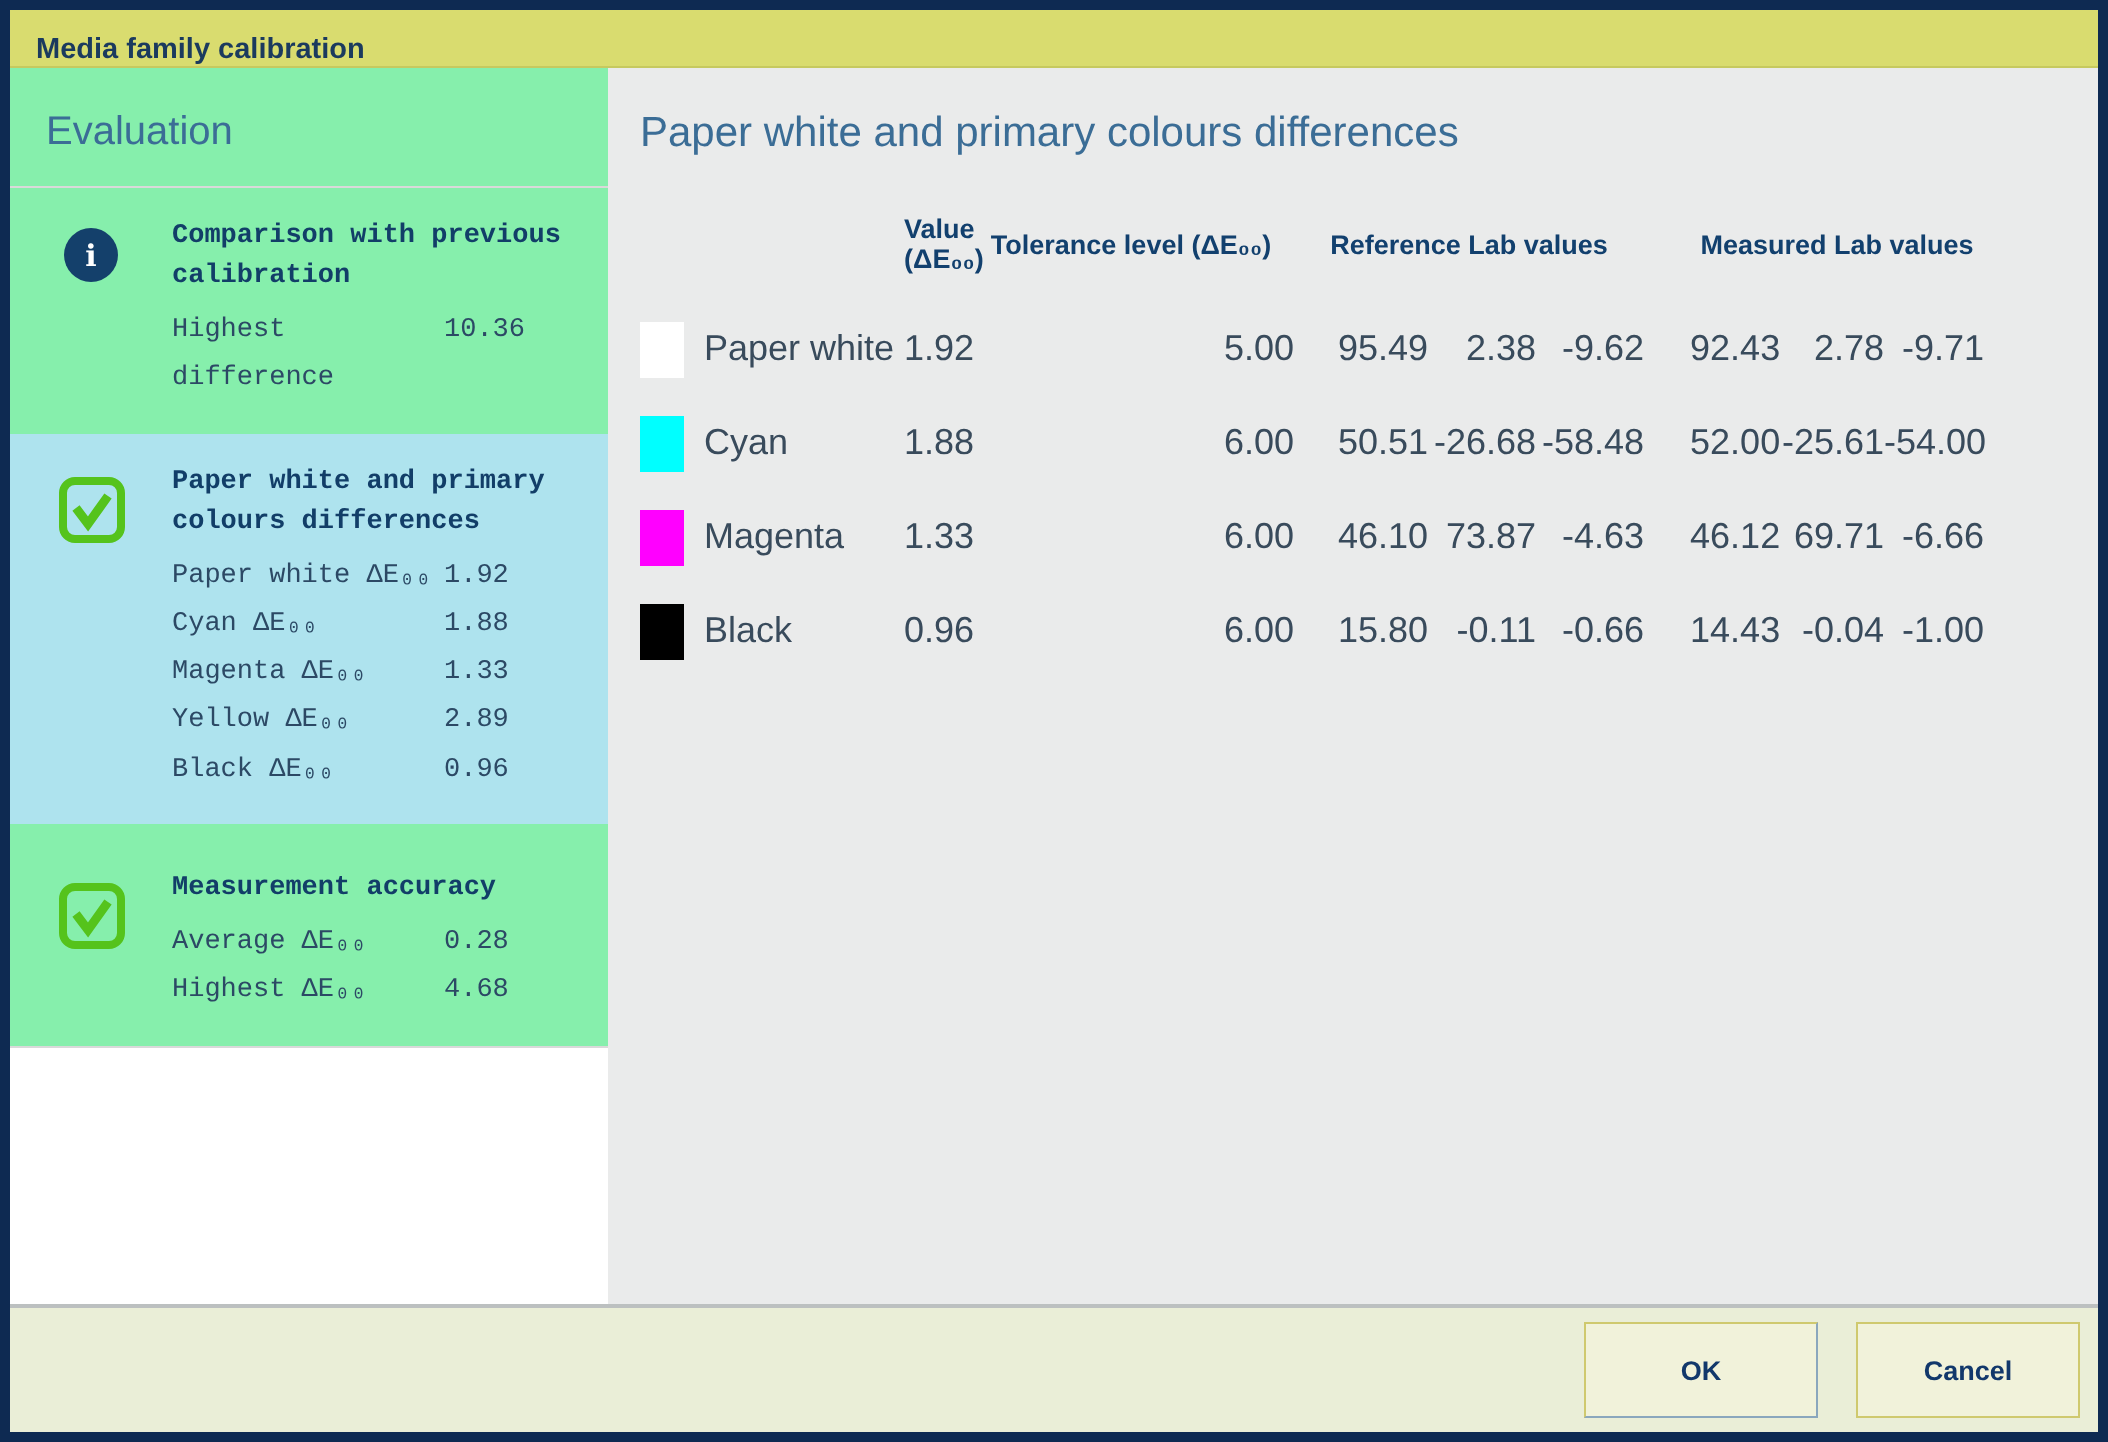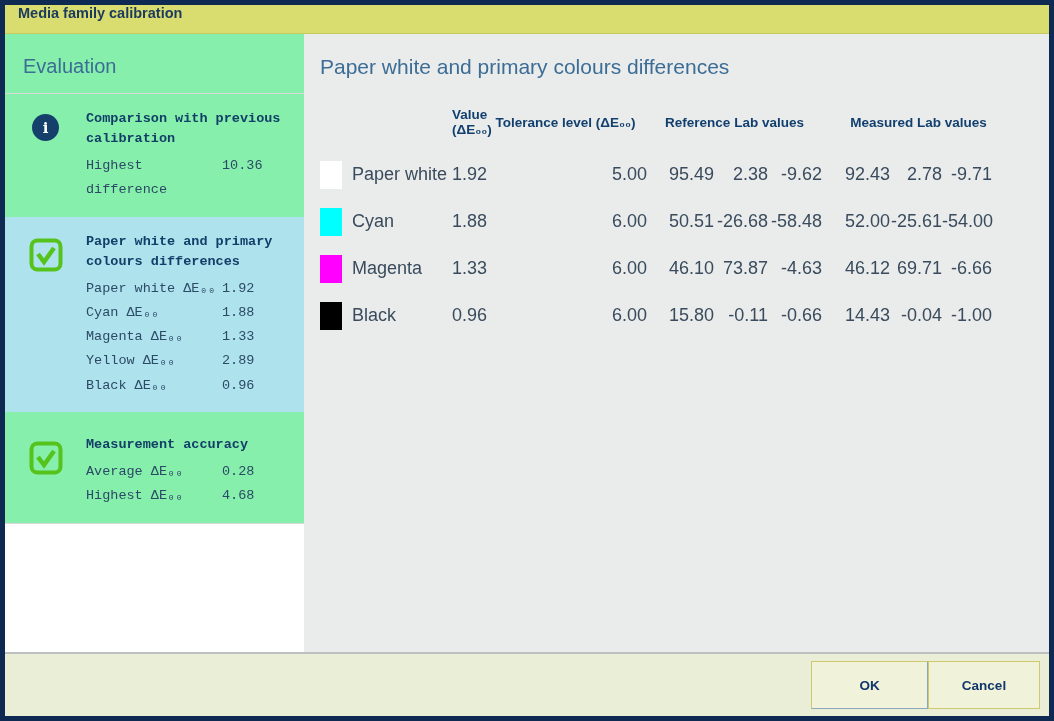--- a/index.html
+++ b/index.html
@@ -8,21 +8,21 @@
   .window{
     width:1054px; height:721px;
     border:5px solid #0e2a52;
     background:#eaebeb;
     display:flex; flex-direction:column;
     overflow:hidden;
   }
   .titlebar{
     height:29px; flex:0 0 29px;
     background:#d9dc6f;
-    display:flex; align-items:flex-start;
+    display:flex; align-items:flex-end;
     padding:0 13px;
     border-bottom:1px solid #c6c95f;
   }
   .titlebar-text{ color:#1b3a5e; font-size:14.5px; font-weight:bold; }
 
   .body{ flex:1; display:flex; min-height:0; background:#eaebeb; }
 
   
   .sidebar{ width:299px; flex:0 0 299px; background:#86efac; display:flex; flex-direction:column; overflow:hidden; }
   .side-heading{ color:#3b6d96; font-size:20px; padding:21px 0 15px 18px; }
@@ -64,21 +64,21 @@
   td.num{ text-align:right; }
   td.name{ text-align:left; padding-left:4px; }
   .swatch{ width:22px; height:28px; }
 
   
   .footer{
     height:64px; flex:0 0 64px;
     background:#eaeed7;
     border-top:2px solid #bcc0c0;
     display:flex; justify-content:flex-end; align-items:center;
-    gap:0; padding-right:9px;
+    gap:19px; padding-right:9px;
   }
   .btn{
     height:48px;
     background:#f1f2da;
     border:1px solid #cfc96e;
     color:#12386b; font-weight:bold; font-size:13.5px;
     font-family:"Liberation Sans","DejaVu Sans",sans-serif;
     cursor:pointer;
   }
   .btn-ok{ width:117px; border-right-color:#8ba7bd; border-bottom-color:#8ba7bd; }

